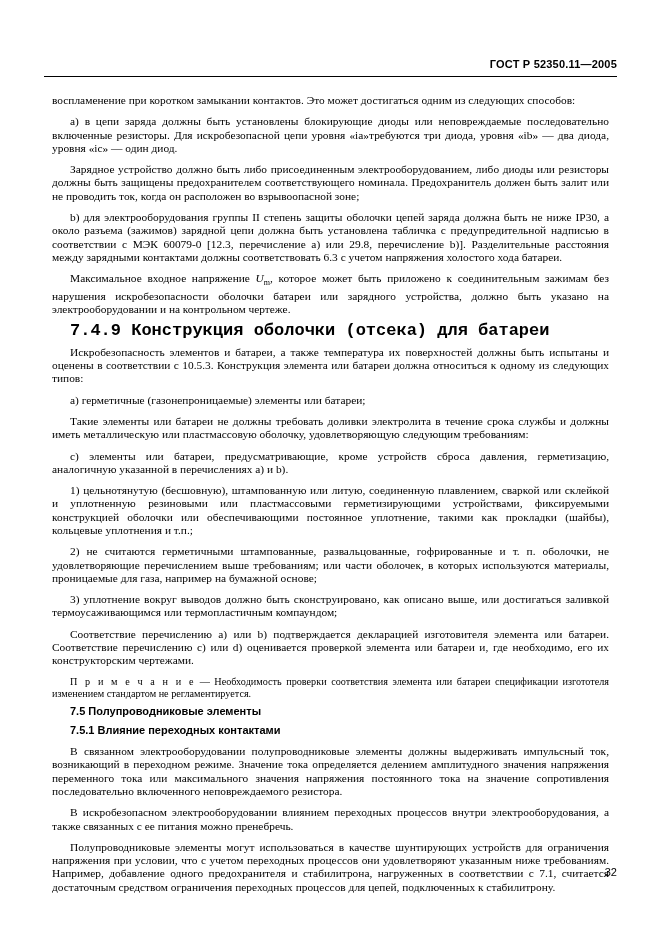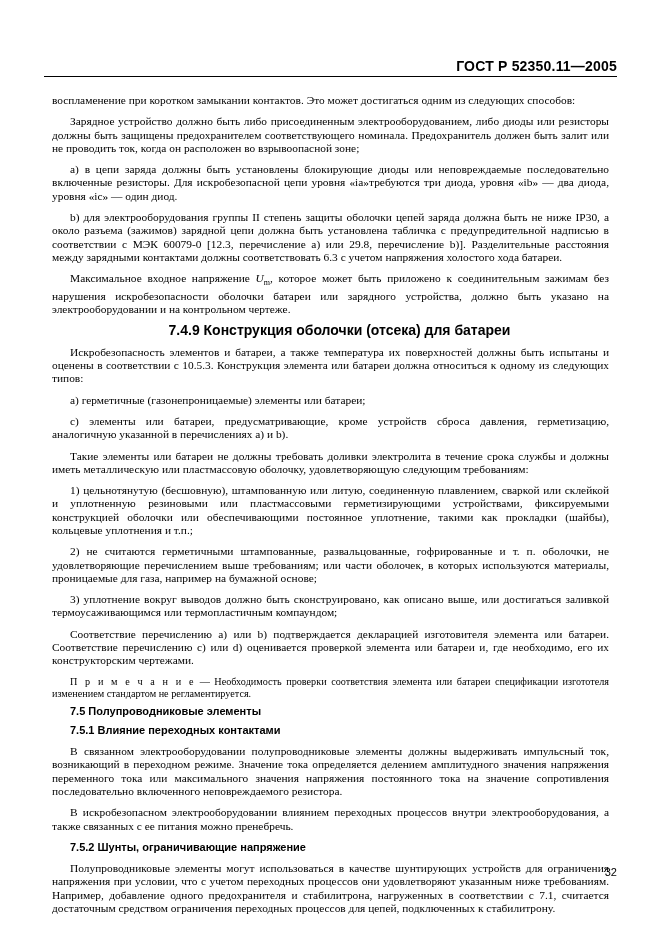--- a/index.html
+++ b/index.html
@@ -17,21 +17,21 @@
     height: 936px;
     background: #ffffff;
     box-sizing: border-box;
     overflow: hidden;
   }
   .header {
     position: absolute;
     top: 58px;
     right: 44px;
     font-family: "Liberation Sans", sans-serif;
-    font-size: 14px;
+    font-size: 11px;
     font-weight: bold;
     letter-spacing: 0.2px;
     white-space: nowrap;
   }
   .rule {
     position: absolute;
     left: 44px;
     right: 44px;
     top: 76px;
     border-top: 1px solid #000;
@@ -48,24 +48,24 @@
     text-justify: inter-word;
   }
   p {
     margin: 8px;
     text-indent: 0;
   }
   p.ind {
     text-indent: 18px;
   }
   p.heading {
-    font-family: Liberation Sans, sans-serif;
+    font-family: Liberation Mono, monospace;
     font-weight: bold;
-    font-size: 14px;
-    text-align: center;
+    font-size: 17px;
+    text-align: left;
     text-indent: 18px;
     margin-top: 4px;
     margin-bottom: 2px;
   }
   p.heading2 {
     font-family: "Liberation Sans", sans-serif;
     font-weight: bold;
     font-size: 11px;
     text-align: left;
     text-indent: 18px;
@@ -95,36 +95,35 @@
 </head>
 <body>
 
 <div class="page">
 
   <div class="header">ГОСТ Р 52350.11—2005</div>
   <div class="rule"></div>
 
   <div class="content">
     <p>воспламенение при коротком замыкании контактов. Это может достигаться одним из следующих спо­собов:</p>
+    <p class="ind">а)  в цепи заряда должны быть установлены блокирующие диоды или неповреждаемые последо­вательно включенные резисторы. Для искробезопасной цепи уровня «ia»требуются три диода, уровня «ib» — два диода, уровня «ic» — один диод.</p>
     <p class="ind">Зарядное устройство должно быть либо присоединенным электрооборудованием, либо диоды или резисторы должны быть защищены предохранителем соответствующего номинала. Предохранитель должен быть залит или не проводить ток, когда он расположен во взрывоопасной зоне;</p>
-    <p class="ind">а)  в цепи заряда должны быть установлены блокирующие диоды или неповреждаемые последо­вательно включенные резисторы. Для искробезопасной цепи уровня «ia»требуются три диода, уровня «ib» — два диода, уровня «ic» — один диод.</p>
     <p class="ind">b)  для электрооборудования группы II степень защиты оболочки цепей заряда должна быть не ниже IP30, а около разъема (зажимов) зарядной цепи должна быть установлена табличка с предупреди­тельной надписью в соответствии с МЭК 60079-0 [12.3, перечисление а) или 29.8, перечисление b)]. Раз­делительные расстояния между зарядными контактами должны соответствовать 6.3 с учетом напряжения холостого хода батареи.</p>
     <p class="ind">Максимальное входное напряжение <i>U</i><sub>m</sub>, которое может быть приложено к соединительным зажи­мам без нарушения искробезопасности оболочки батареи или зарядного устройства, должно быть указано на электрообору­довании и на контрольном чертеже.</p>
     <p class="heading">7.4.9  Конструкция оболочки (отсека) для батареи</p>
     <p class="ind">Искробезопасность элементов и батареи, а также температура их поверхностей должны быть испытаны и оценены в соответствии с 10.5.3. Конструкция элемента или батареи должна относиться к одному из следующих типов:</p>
     <p class="ind">а)  герметичные (газонепроницаемые) элементы или батареи;</p>
+    <p class="ind">Такие элементы или батареи не должны требовать доливки электролита в течение срока службы и должны иметь металлическую или пластмассовую оболочку, удовлетворяющую следующим требова­ниям:</p>
     <p class="ind">с)  элементы или батареи, предусматривающие, кроме устройств сброса давления, герметиза­цию, аналогичную указанной в перечислениях а) и b).</p>
-    <p class="ind">Такие элементы или батареи не должны требовать доливки электролита в течение срока службы и должны иметь металлическую или пластмассовую оболочку, удовлетворяющую следующим требова­ниям:</p>
     <p class="ind">1)  цельнотянутую (бесшовную), штампованную или литую, соединенную плавлением, сваркой или склейкой и уплотненную резиновыми или пластмассовыми герметизирующими устройства­ми, фиксируемыми конструкцией оболочки или обеспечивающими постоянное уплотнение, таки­ми как прокладки (шайбы), кольцевые уплотнения и т.п.;</p>
     <p class="ind">2)  не считаются герметичными штампованные, развальцованные, гофрированные и т. п. оболочки, не удовлетворяющие перечислением выше требованиям; или части оболочек, в которых используются материалы, проницаемые для газа, например на бумажной основе;</p>
     <p class="ind">3) уплотнение вокруг выводов должно быть сконструировано, как описано выше, или достигать­ся заливкой термоусаживающимся или термопластичным компаундом;</p>
     <p class="ind">Соответствие  перечислению а) или b) подтверждается декларацией изготовителя элемента или батареи. Соответствие перечислению с) или d) оценивается проверкой элемента или батареи и, где необходимо, его их конструкторским чертежами.</p>
     <p class="note"><span class="spaced">П р и м е ч а н и е</span> — Необходимость проверки соответствия элемента или батареи спецификации изгото­теля изменением стандартом не регламентируется.</p>
     <p class="heading2">7.5  Полупроводниковые элементы</p>
     <p class="heading2">7.5.1  Влияние переходных контактами</p>
     <p class="ind">В связанном электрооборудовании полупроводниковые элементы должны выдерживать им­пульсный ток, возникающий в переходном режиме. Значение тока определяется делением амплитудно­го значения напряжения переменного тока или максимального значения напряжения постоянного тока на значение сопротивления последовательно включенного неповреждаемого резистора.</p>
     <p class="ind">В искробезопасном электрооборудовании влиянием переходных процессов внутри электрообору­дования, а также связанных с ее питания можно пренебречь.</p>
-    <p class="heading2">7.5.2  Шунты, ограничивающие напряжение</p>
     <p class="ind">Полупроводниковые элементы могут использоваться в качестве шунтирующих устройств для огра­ничения напряжения при условии, что с учетом переходных процессов они удовлетворяют указанным ниже требованиям. Например, добавление одного предохранителя и стабилитрона, нагруженных в соответствии с 7.1, считается достаточным средством ограничения переходных процессов для цепей, подключенных к стабилитрону.</p>
   </div>
 
   <div class="footer">32</div>
 </div>
 
 </body></html>

